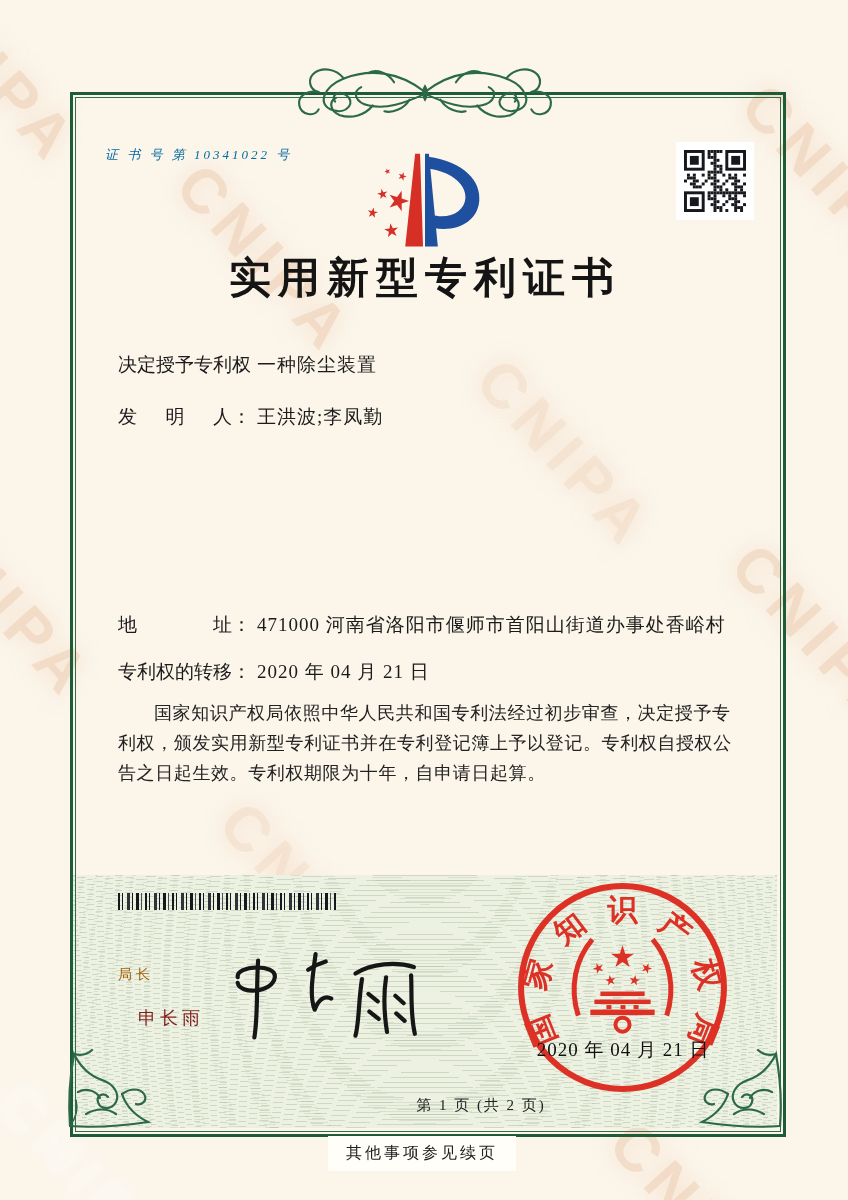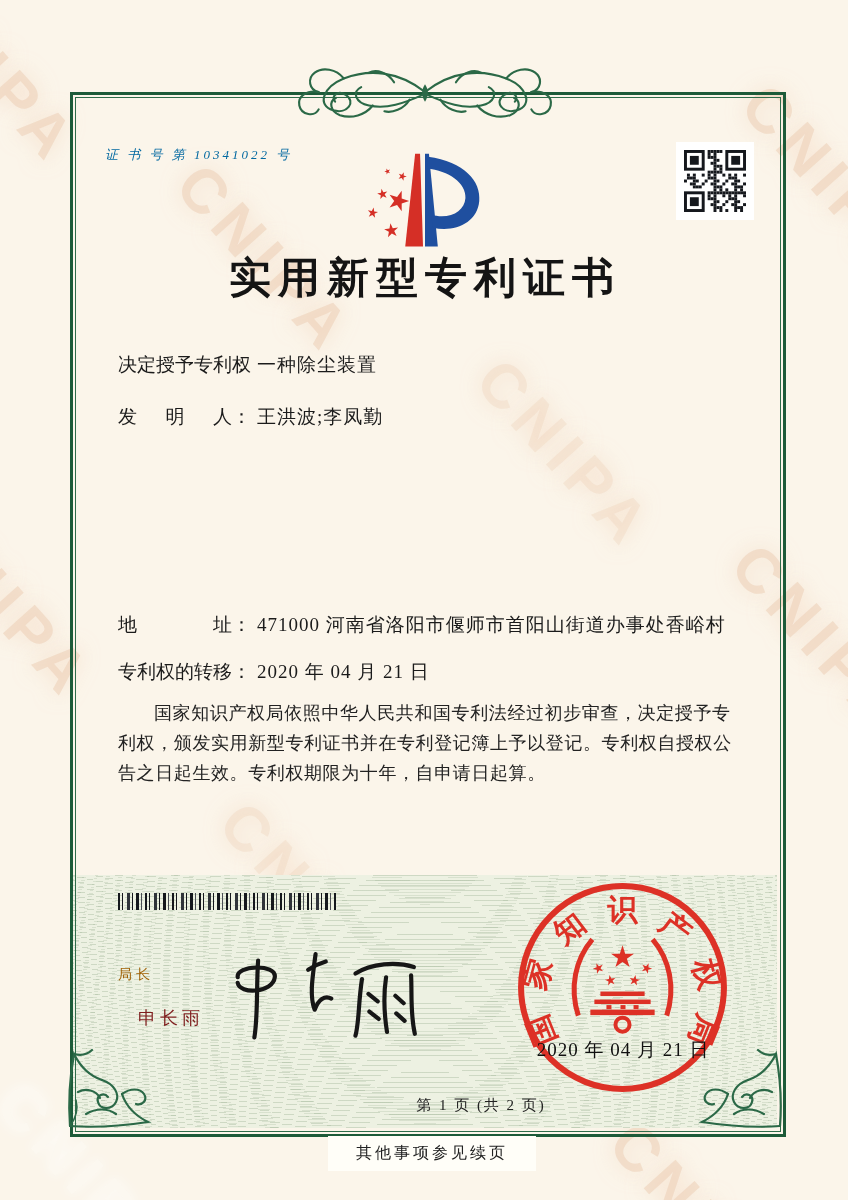--- a/index.html
+++ b/index.html
@@ -65,21 +65,21 @@
 
   .seal{position:absolute;left:510px;top:875px;width:225px;height:225px;}
   .seal-char{font-size:30px;font-weight:700;fill:#dd3126;text-anchor:middle;
       font-family:"Liberation Serif","DejaVu Serif",serif;}
   .seal-date{position:absolute;left:512px;top:1037px;width:222px;text-align:center;
       font-size:19px;letter-spacing:1px;color:#101010;}
 
   .page-info{position:absolute;left:70px;top:1096px;width:822px;text-align:center;
       font-size:15px;letter-spacing:2px;color:#222;}
   .cont-box{position:absolute;left:328px;top:1136px;background:#fffef8;
-      padding:7px 28px;font-size:16px;letter-spacing:3px;color:#222;}
+      padding:7px 18px;font-size:16px;letter-spacing:3px;color:#222;}
 
   .flourish-top{position:absolute;left:280px;top:54px;width:290px;height:74px;}
   .flourish-corner{position:absolute;top:1048px;width:100px;height:86px;}
   .fc-left{left:56px;}
   .fc-right{left:694px;transform:scaleX(-1);}
 </style>
 </head>
 <body>
 
 <div class="page">

